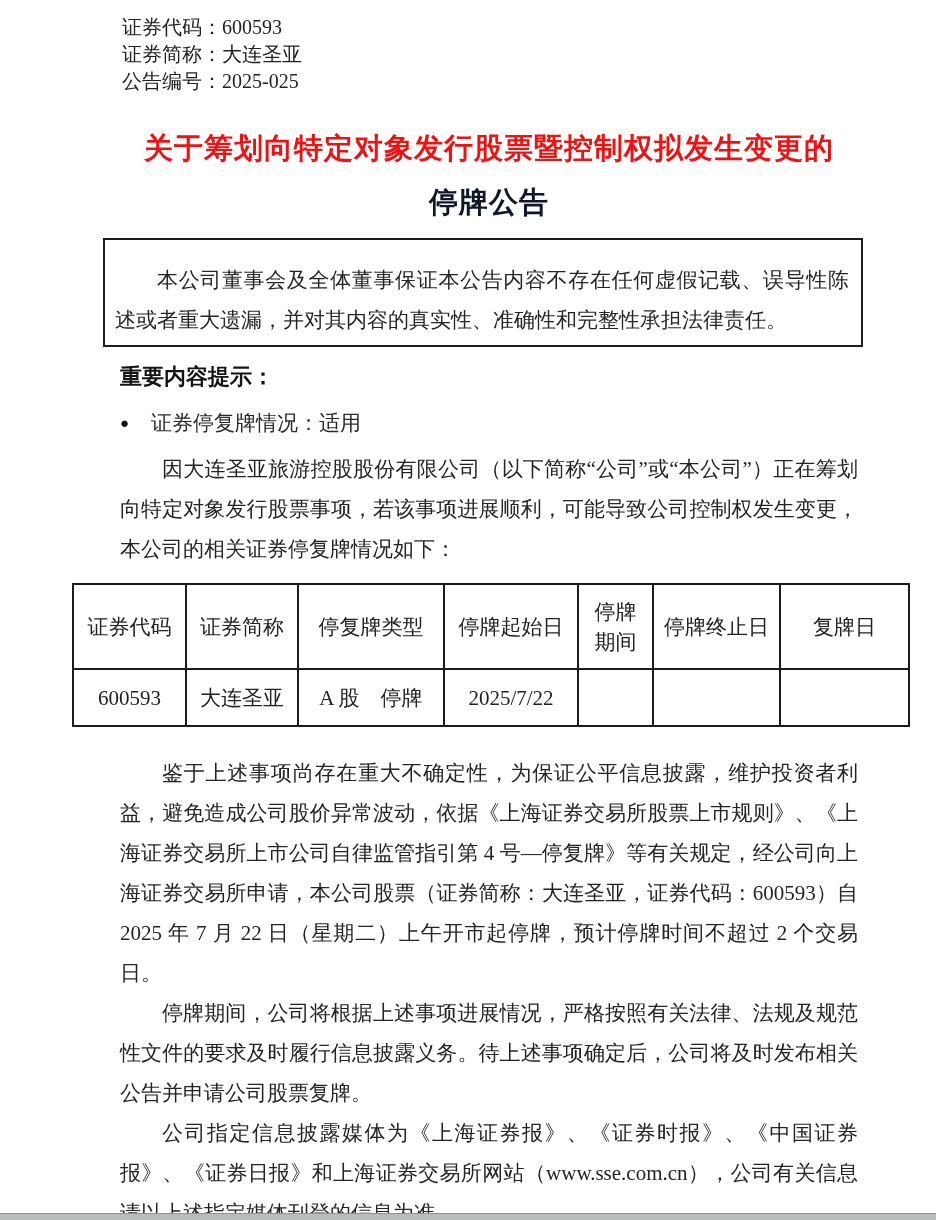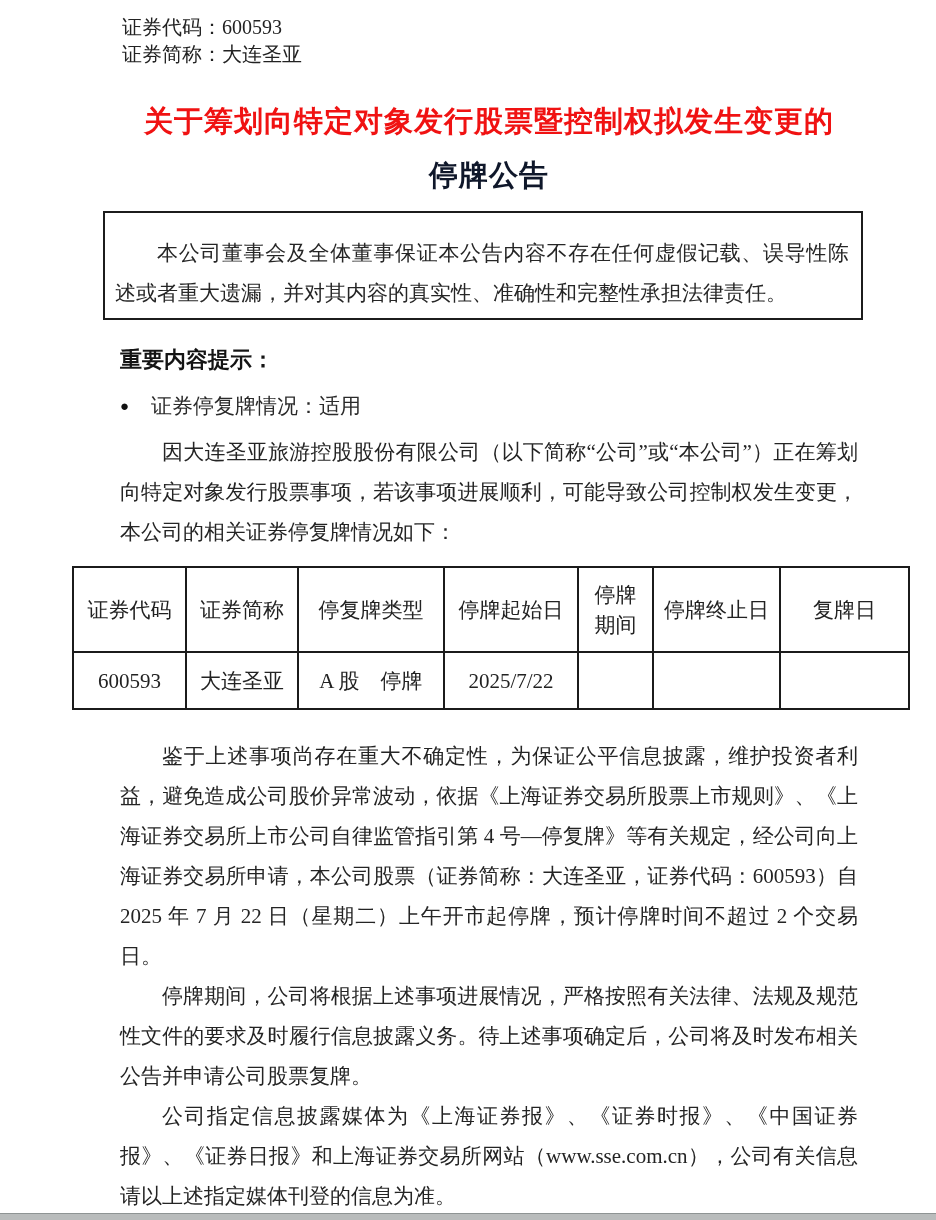--- a/index.html
+++ b/index.html
@@ -44,21 +44,21 @@
   .statement-box p {
     font-size: 21px;
     line-height: 40px;
     text-indent: 2em;
     text-align: justify;
     color: #262626;
   }
 
   
   .tips-heading {
-    margin-top: 26px;
+    margin-top: 16px;
     font-size: 22px;
     font-weight: bold;
     line-height: 28px;
     color: #141414;
   }
   .bullet-row {
     margin-top: 17px;
     display: flex;
     align-items: center;
     font-size: 21px;
@@ -115,20 +115,21 @@
   }
 </style>
 </head>
 <body>
 
 <div class="content">
 
   <div class="meta-row">
     <span><span>证券代码：</span><span>600593</span></span>
     <span><span>证券简称：</span><span>大连圣亚</span></span>
+    <span><span>公告编号：</span><span>2025-025</span></span>
   </div>
 
   <div class="title-block" id="title-block">
     <div class="title-line" style="color: rgb(240, 18, 18);">关于筹划向特定对象发行股票暨控制权拟发生变更的</div>
     <div class="title-line" style="color: #0f172a;">停牌公告</div>
   </div>
 
   <div class="statement-box">
     <p>本公司董事会及全体董事保证本公告内容不存在任何虚假记载、误导性陈述或者重大遗漏，并对其内容的真实性、准确性和完整性承担法律责任。</p>
   </div>

